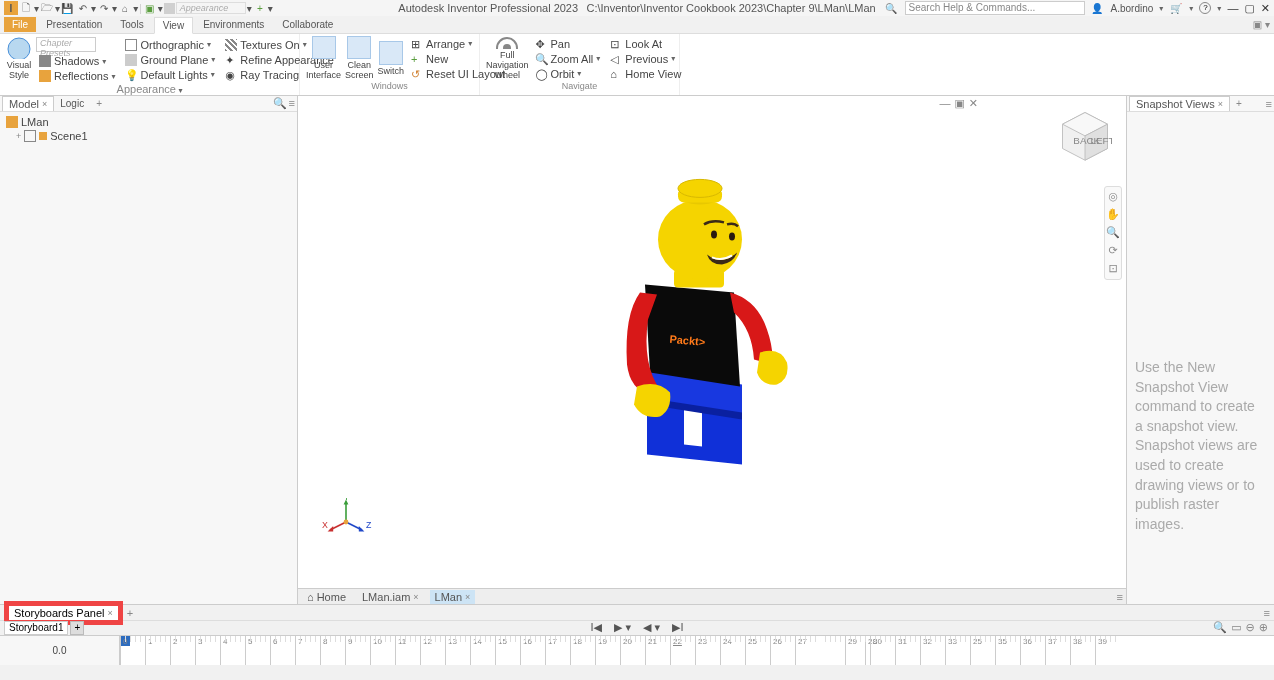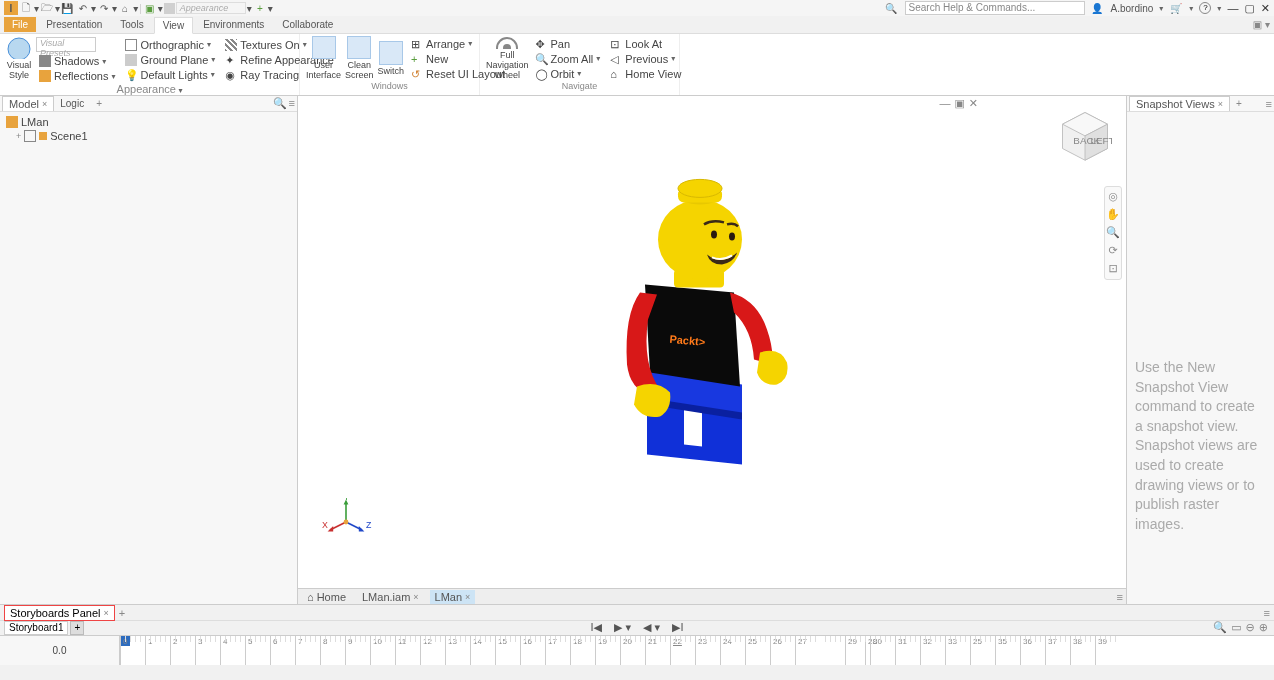--- a/index.html
+++ b/index.html
@@ -49,21 +49,21 @@
 .navbar-right { position:absolute; right:4px; top:90px; width:18px; display:flex; flex-direction:column; gap:4px; align-items:center; border:1px solid #ddd; background:#f9f9f9; padding:3px 0; border-radius:3px;}
 .navbar-right .nico { width:14px; height:14px; color:#888; font-size:11px; text-align:center; }
 .doc-tabs { position:absolute; bottom:0; left:0; right:0; height:16px; background:#eee; display:flex; align-items:center; padding:0 4px; gap:6px; border-top:1px solid #ccc;}
 .dtab { font-size:10px; color:#555; display:flex; align-items:center; gap:3px; padding:1px 5px;}
 .dtab.active { background:#cde4f5; }
 .dtab-right { position:absolute; right:3px; color:#888; font-size:11px;}
 .snappanel { width:148px; background:#f7f7f7; border-left:1px solid #ccc; display:flex; flex-direction:column; }
 .snap-text { padding:6px 8px; color:#aaa; font-size:14px; line-height:1.4; }
 .storyboard { height:76px; background:#f1f1f1; border-top:1px solid #ccc; display:flex; flex-direction:column; }
 .sb-tabs { height:16px; display:flex; align-items:center; padding:0 4px; border-bottom:1px solid #ddd;}
-.sb-tab { font-size:10px; padding:1px 5px; background:#fff; border:1px solid #ef4444; display:flex; gap:3px; align-items:center;}
+.sb-tab { font-size:10px; padding:1px 5px; background:#fff; border:5px solid #ef4444; display:flex; gap:3px; align-items:center;}
 .sb-body { flex:1; display:flex; flex-direction:column; position:relative;}
 .sb-stab { height:14px; display:flex; padding:0 4px; }
 .sb-stab span { font-size:10px; background:#fff; border:1px solid #ccc; padding:0 4px;}
 .sb-play { position:absolute; left:50%; transform:translateX(-50%); top:0; display:flex; gap:12px; color:#555; font-size:12px;}
 .sb-zoom { position:absolute; right:6px; top:0; display:flex; gap:4px; color:#888; font-size:11px;}
 .ruler { height:30px; background:#fff; border-top:1px solid #ccc; position:relative; display:flex; align-items:flex-start; overflow:hidden;}
 .ruler-head { width:120px; height:100%; border-right:1px solid #ccc; display:flex; align-items:center; justify-content:center; font-size:10px; color:#444; background:#f7f7f7;}
 .ruler-ticks { flex:1; position:relative; height:100%; }
 .tick { position:absolute; top:0; height:100%; border-left:1px solid #ccc; font-size:8px; color:#888; padding-left:2px; padding-top:1px; }
 .tick-minor { height:6px; border-left:1px solid #ddd; top:0;}
@@ -90,20 +90,23 @@
       <span class="caret">▾</span>
     <span style="color:#ccc">|</span>
     <span class="ico" style="color:#5a9e3e">▣</span>
       <span class="caret">▾</span>
     <span class="ico" style="background:#d0d0d0;width:11px;height:11px;"></span>
     <span style="color:#aaa;font-style:italic;width:70px;border:1px solid #ddd;padding:0 3px;font-size:9px;">Appearance</span>
       <span class="caret">▾</span>
     <span class="ico" style="color:#5a9e3e">+</span>
     <span class="caret">▾</span>
   </div>
+  <div class="tb-center">
+    <span>Autodesk Inventor Professional 2023</span>&nbsp;&nbsp;&nbsp;<span>C:\Inventor\Inventor Cookbook 2023\Chapter 9\LMan\LMan</span>
+  </div>
   <div class="tb-right">
     <span class="ico" style="color:#888">🔍</span>
     <div class="searchbox">Search Help &amp; Commands...</div>
     <span class="ico" style="color:#888">👤</span>
     <span style="color:#555;font-size:10px;">A.bordino</span>
       <span class="caret">▾</span>
     <span class="ico">🛒</span>
       <span class="caret">▾</span>
     <span class="ico" style="border:1px solid #888;border-radius:50%;width:12px;height:12px;font-size:8px;line-height:10px;text-align:center;">?</span>
       <span class="caret">▾</span>
@@ -130,21 +133,21 @@
 
   <div class="rgroup" style="width:300px;">
     <div class="rgroup-body">
       <div class="bigbtn">
         <svg width="26" height="26">
             <circle cx="13" cy="13" r="11" fill="#b8d8f0" stroke="#4a90d9"></circle>
           </svg>
         <span class="blabel">Visual Style</span>
       </div>
       <div class="vcol">
-        <div class="vispreset">Visual Presets</div>
+        <div class="vispreset">Chapter Presets</div>
         <div class="smallbtn">
             <span class="sicon" style="background:#888"></span>
             <span>Shadows</span>
             <span class="caret">▾</span>
           </div>
         <div class="smallbtn">
             <span class="sicon" style="background:#e8a33d"></span>
             <span>Reflections</span>
             <span class="caret">▾</span>
           </div>

